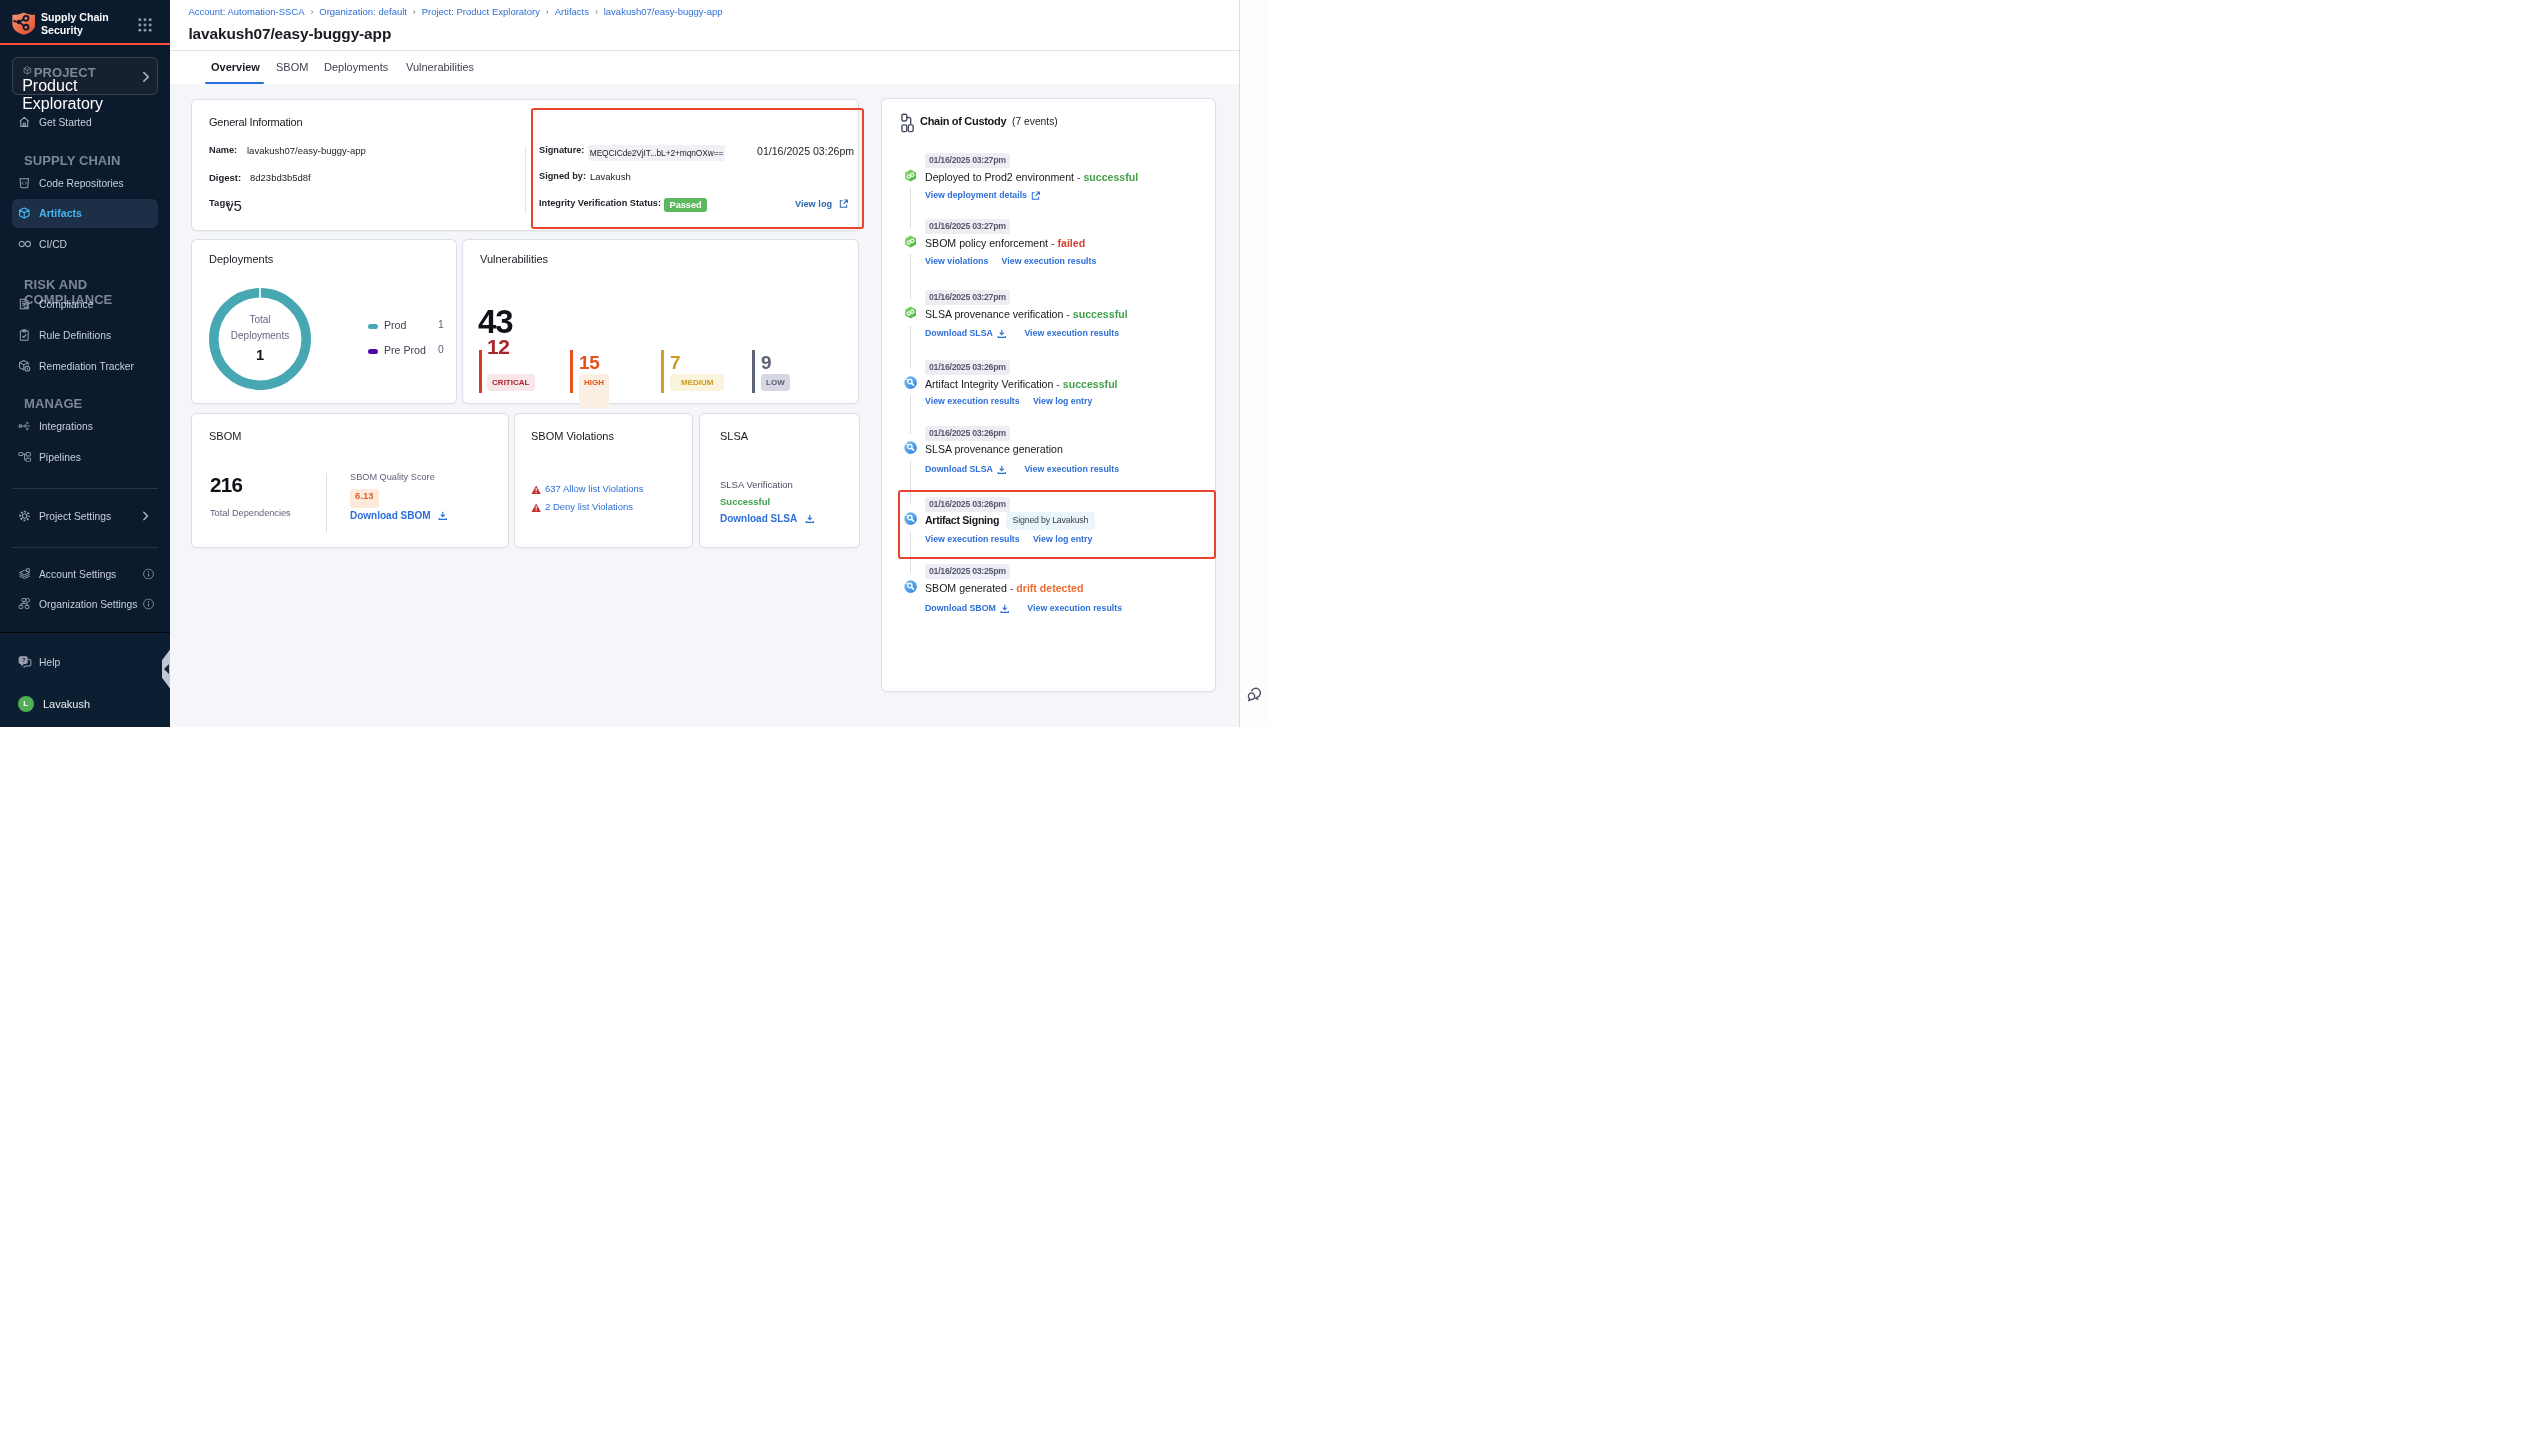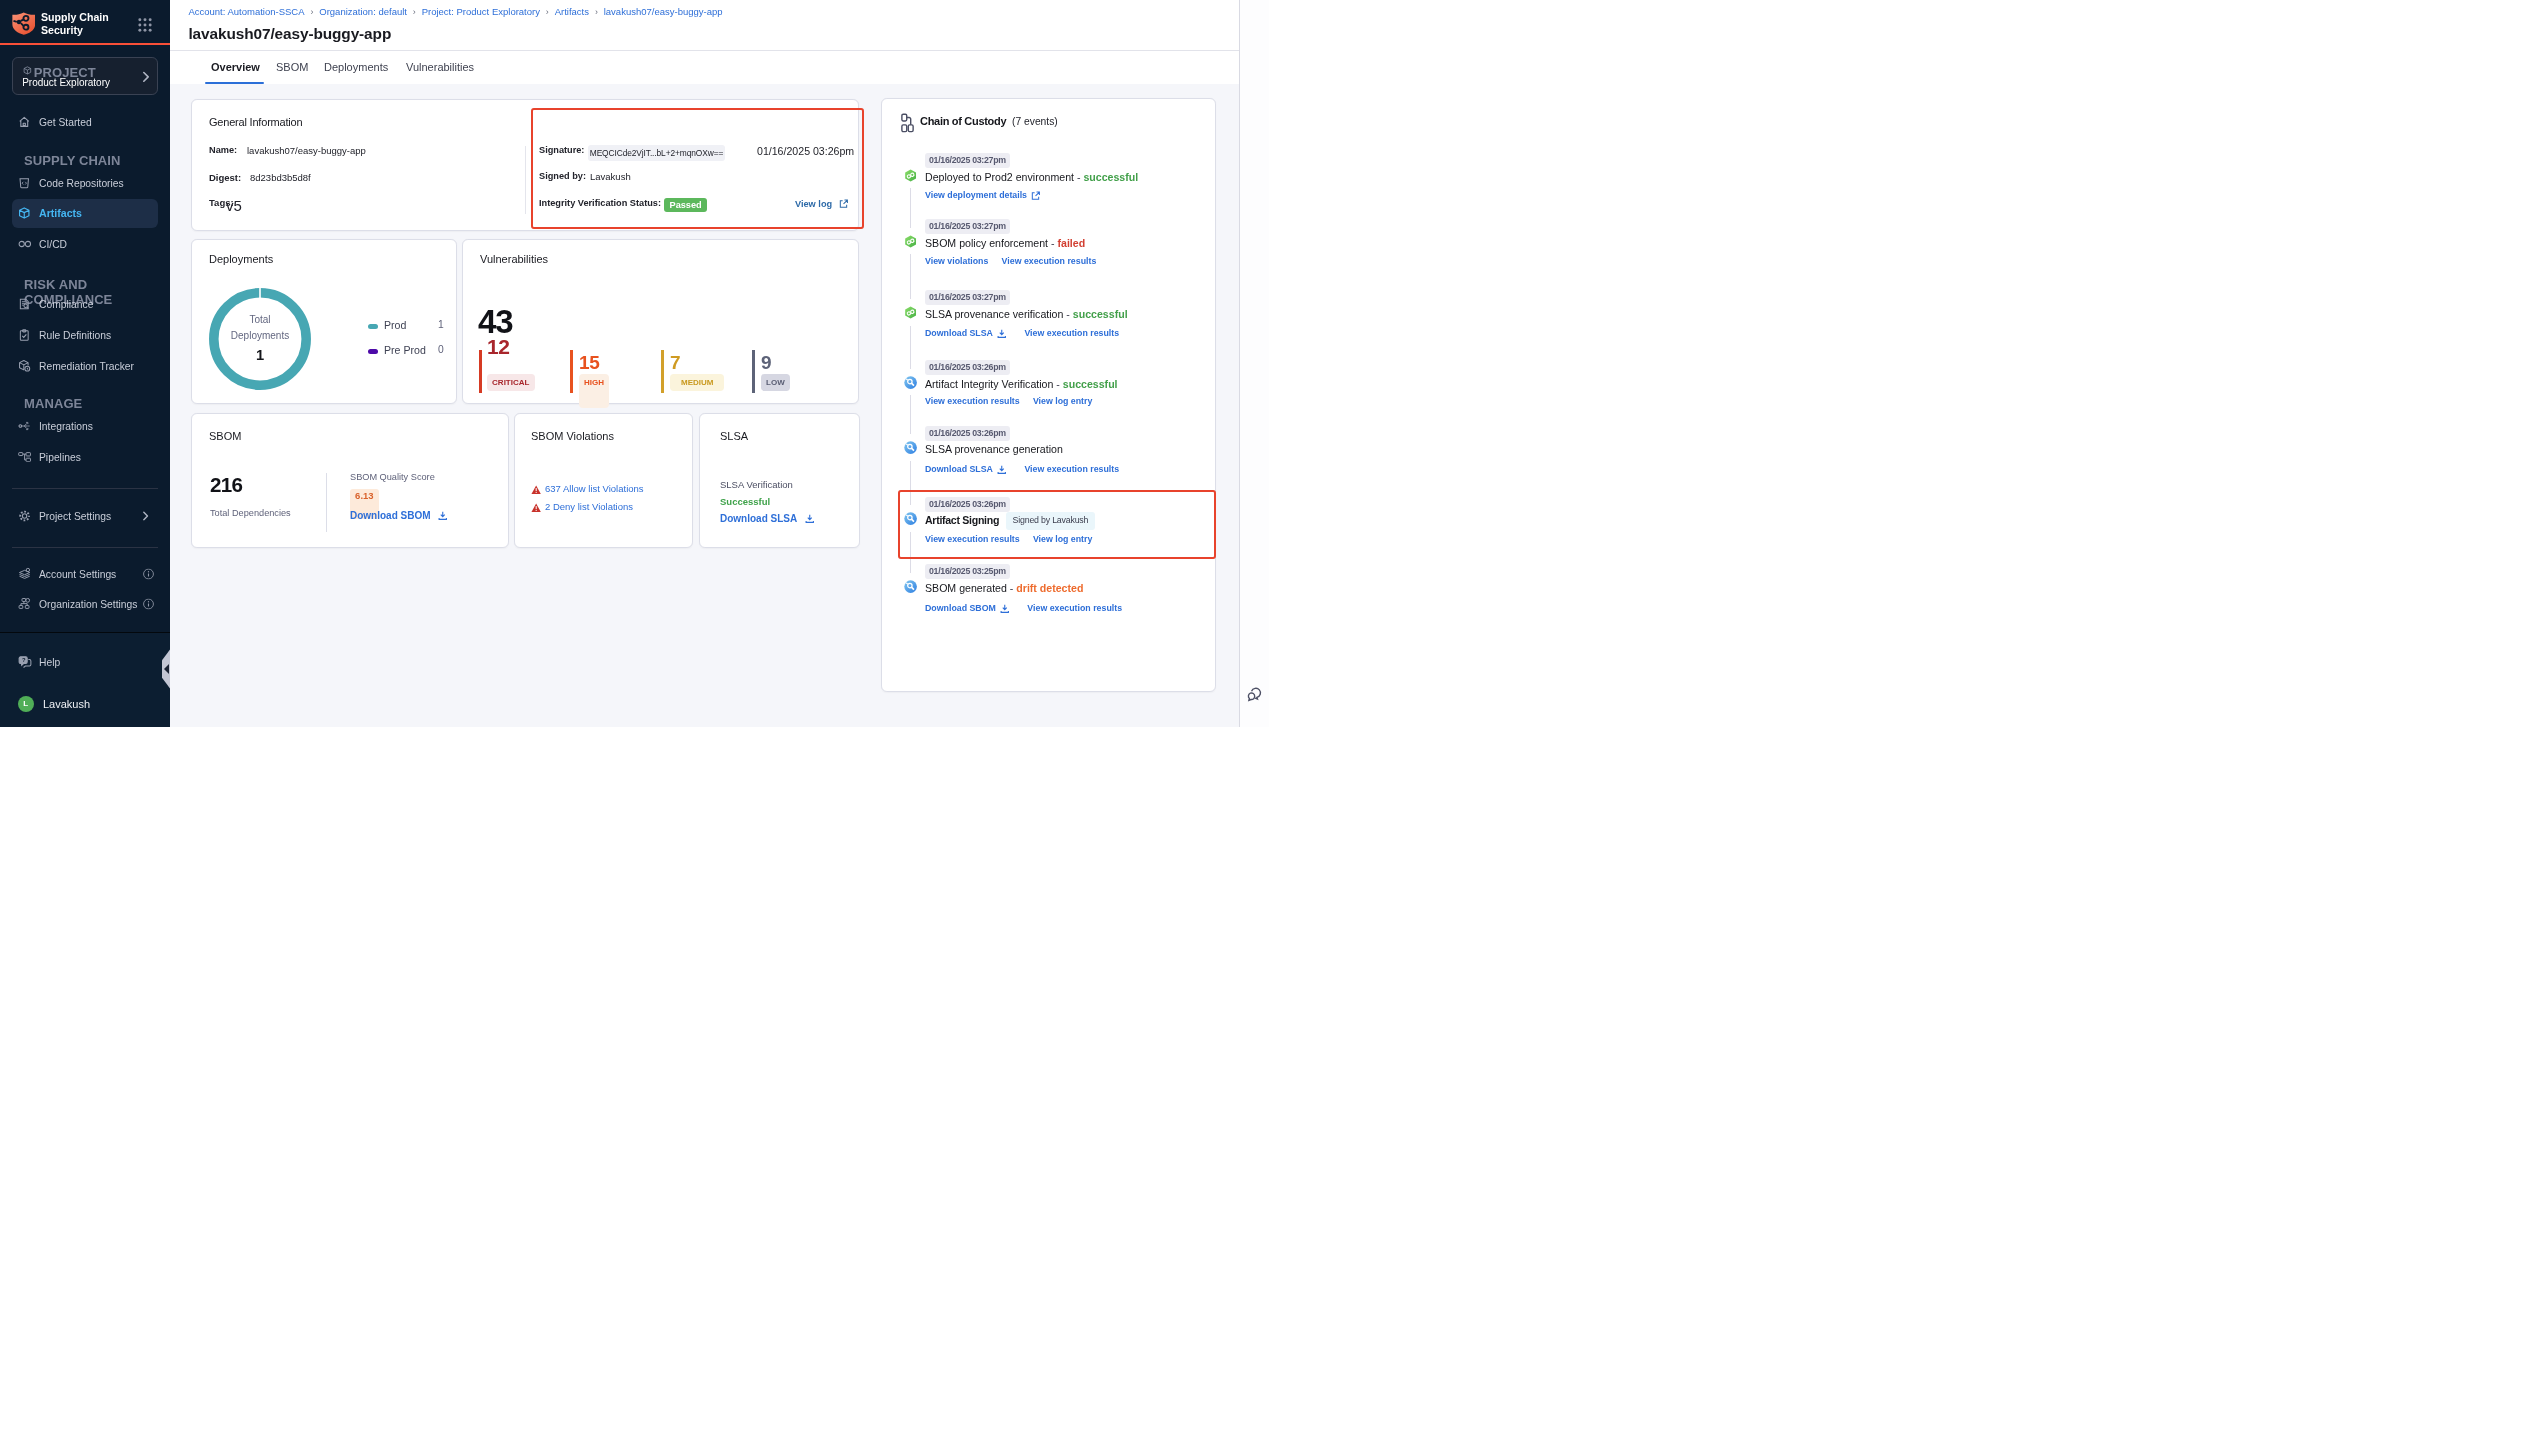--- a/index.html
+++ b/index.html
@@ -123,21 +123,21 @@
     <div class="abs" style="left:582px;top:350px;width:2.6px;height:43px;background:#5d6378"></div>
     <div class="abs" style="left:591px;top:352px;font-size:19px;font-weight:bold;color:#5d6378;letter-spacing:-0.4px">9</div>
     <div class="abs" style="left:591px;top:374px;height:17px;line-height:17px;padding:0 5.1px;background:#d6d7e2;color:#595d73;font-weight:bold;font-size:8px;border-radius:3.7px">LOW</div>
 
     <div class="card" style="left:21px;top:413px;width:318px;height:135px"></div>
     <div class="abs cardtitle" style="left:39px;top:430px">SBOM</div>
     <div class="abs" style="left:40px;top:473px;font-size:20.6px;font-weight:bold;color:#111217;letter-spacing:-0.7px">216</div>
     <div class="abs" style="left:40px;top:508px;font-size:9.2px;color:#5f627a">Total Dependencies</div>
     <div class="abs" style="left:156px;top:473px;width:0.7px;height:59px;background:#dcdee8"></div>
     <div class="abs" style="left:180px;top:472px;font-size:9.2px;color:#5f627a">SBOM Quality Score</div>
-    <div class="abs" style="left:180px;top:489px;height:30px;line-height:14.7px;padding:0 5.1px;background:#fdeada;color:#d9622b;font-weight:bold;font-size:9.5px;border-radius:2.9px">6.13</div>
+    <div class="abs" style="left:180px;top:489px;height:19px;line-height:14.7px;padding:0 5.1px;background:#fdeada;color:#d9622b;font-weight:bold;font-size:9.5px;border-radius:2.9px">6.13</div>
     <div class="abs blink" style="left:180px;top:510px">Download SBOM
       <svg style="margin-left:5.1px;vertical-align:-1.5px" width="9.5" height="9.5" viewBox="0 0 13 13" fill="none" stroke="#2e6fd8" stroke-width="1.5">
           <path d="M6.5 1 V7.5 M3.8 5 L6.5 7.8 L9.2 5"></path>
           <path d="M1.5 9.5 V11.5 H11.5 V9.5"></path>
         </svg>
     </div>
 
     <div class="card" style="left:344px;top:413px;width:179px;height:135px"></div>
     <div class="abs cardtitle" style="left:361px;top:430px">SBOM Violations</div>
     <svg class="abs" style="left:361px;top:485px" width="10.3" height="9.5" viewBox="0 0 15 14">
@@ -342,21 +342,21 @@
         <circle cx="9.5" cy="16.5" r="2"></circle>
         <circle cx="16.5" cy="16.5" r="2"></circle>
     </svg>
     <div class="orange"></div>
 
     <div id="projbox">
       <svg class="abs" style="left:10.3px;top:8px" width="8.8" height="8.8" viewBox="0 0 16 16" fill="none" stroke="#8a92a4" stroke-width="1.4">
           <path d="M8 1.5 L14 4.5 V11.5 L8 14.5 L2 11.5 V4.5 Z M2 4.5 L8 7.5 L14 4.5 M8 7.5 V14.5"></path>
         </svg>
       <div class="abs navlabel" style="left:21px;top:7.3px">PROJECT</div>
-      <div class="abs" style="left:9.5px;top:19px;color:#fff;font-size:10px;">Product Exploratory</div>
+      <div class="abs" style="left:9.5px;top:19px;color:#fff;font-size:16px;">Product Exploratory</div>
       <svg class="abs" style="left:129px;top:12.5px" width="8" height="11.7" viewBox="0 0 11 16" fill="none" stroke="#aeb4c2" stroke-width="2.2" stroke-linecap="round" stroke-linejoin="round">
           <path d="M2.5 2 L8.5 8 L2.5 14"></path>
         </svg>
     </div>
 
     <div class="navitem" style="top:109px">
       <svg width="12.5" height="12.5" viewBox="0 0 16 16" fill="none" stroke="#99a0b0" stroke-width="1.4" stroke-linejoin="round">
           <path d="M2.2 7.2 L8 2 L13.8 7.2 M3.6 6.4 V13.6 H12.4 V6.4"></path>
           <rect x="6.6" y="9.6" width="2.8" height="2.8"></rect>
         </svg>

